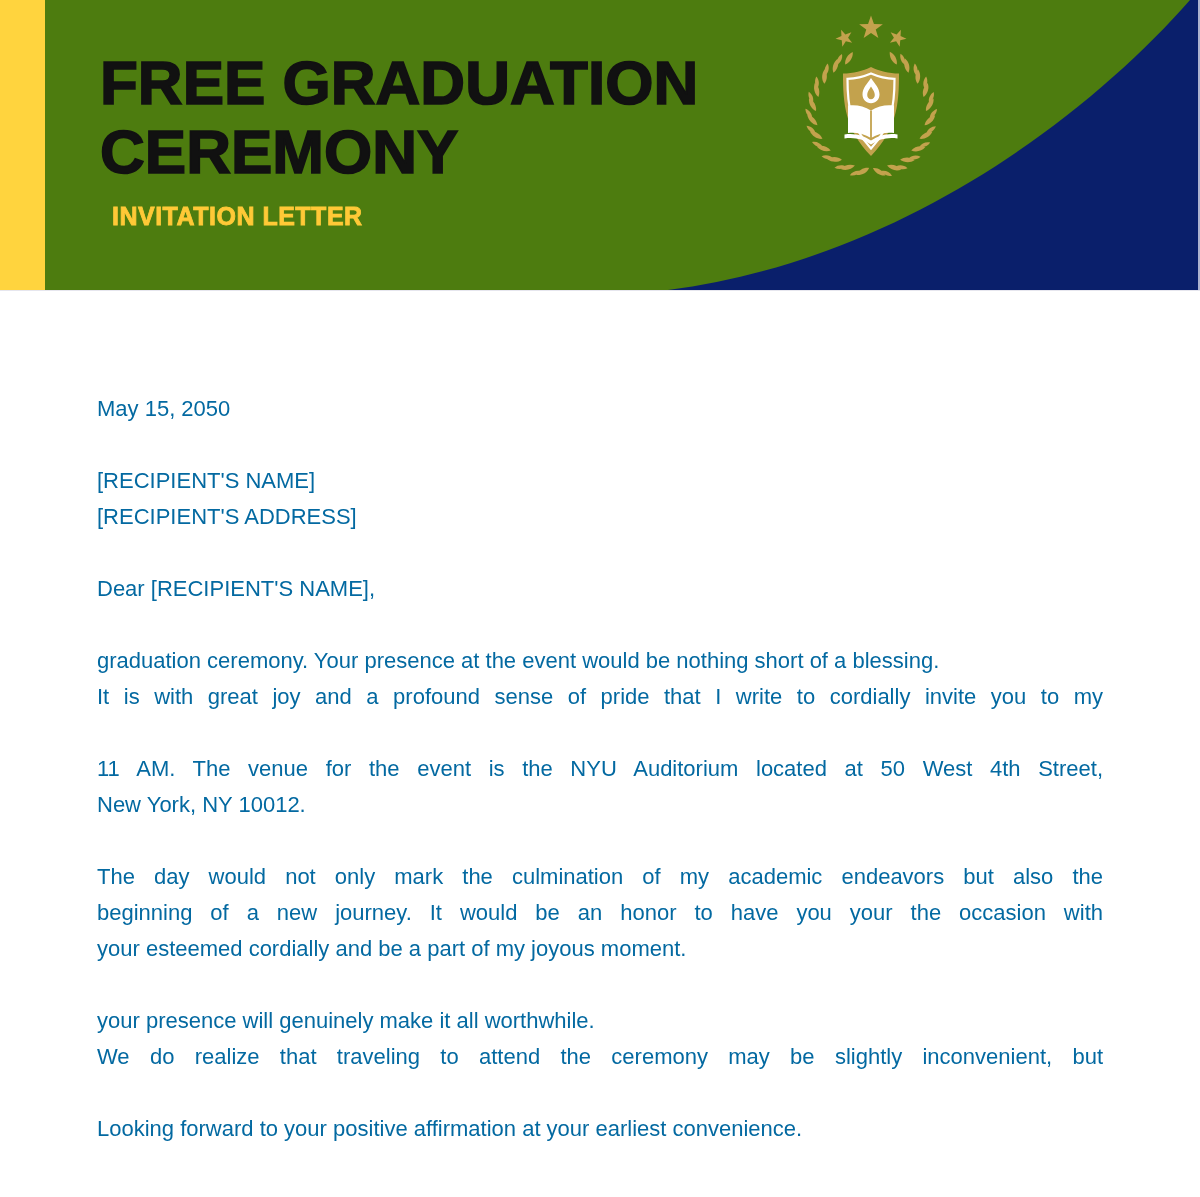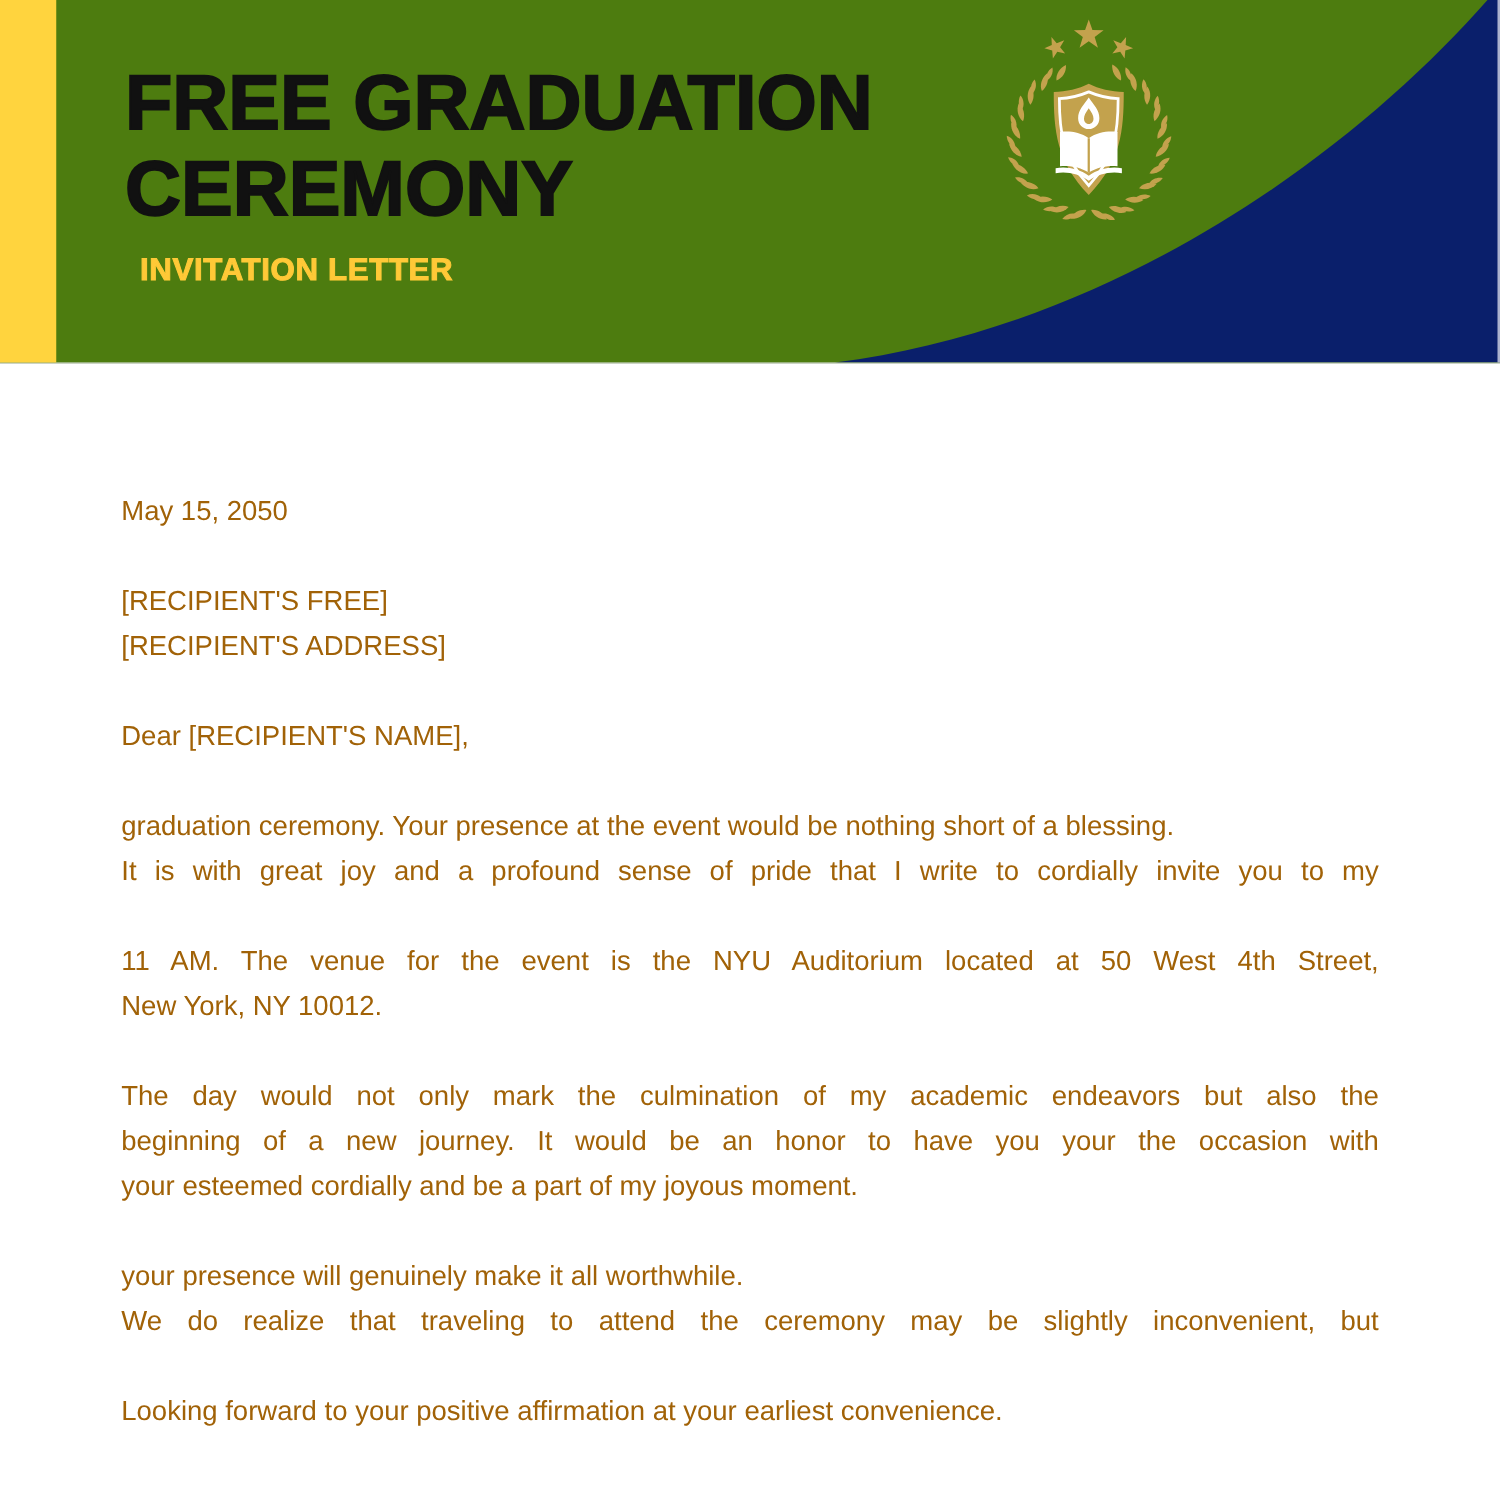--- a/index.html
+++ b/index.html
@@ -34,21 +34,21 @@
     font-size: 25px; font-weight: 800; letter-spacing: .5px;
     color: var(--subtitle_yellow, #FFC937);
     -webkit-text-stroke: .8px currentColor;
     white-space: nowrap;
     margin-left: 12px;
   }
   .crest { position: absolute; left: 795px; top: 14px; width: 152px; height: 174px; color: var(--gold, #C3A24D); }
   
   .letter {
     padding: 100px 97px 0 97px;
-    font-size: 22px; line-height: 36px; color: #a16207;
+    font-size: 22px; line-height: 36px; color: #0369a1;
   }
   .block { margin: 0 0 36px 0; }
   .block:last-child { margin-bottom: 0; }
   .ln  { text-align: justify; text-align-last: justify; white-space: normal; }
   .ln.last { text-align-last: left; }
   .plain { text-align: left; }
 </style>
 </head>
 <body>
 
@@ -134,21 +134,21 @@
   </div>
   <div class="subtitle">INVITATION LETTER</div>
 
   <div class="edge-line"></div>
 </div>
 
 <div class="letter">
   <div class="block plain">May 15, 2050</div>
 
   <div class="block plain">
-    <div>[RECIPIENT'S FREE]</div>
+    <div>[RECIPIENT'S NAME]</div>
     <div>[RECIPIENT'S ADDRESS]</div>
   </div>
 
   <div class="block plain">Dear [RECIPIENT'S NAME],</div>
 
   <div class="block">
     <div class="ln last">graduation ceremony. Your presence at the event would be nothing short of a blessing.</div>
     <div class="ln">It is with great joy and a profound sense of pride that I write to cordially invite you to my</div>
   </div>
 

